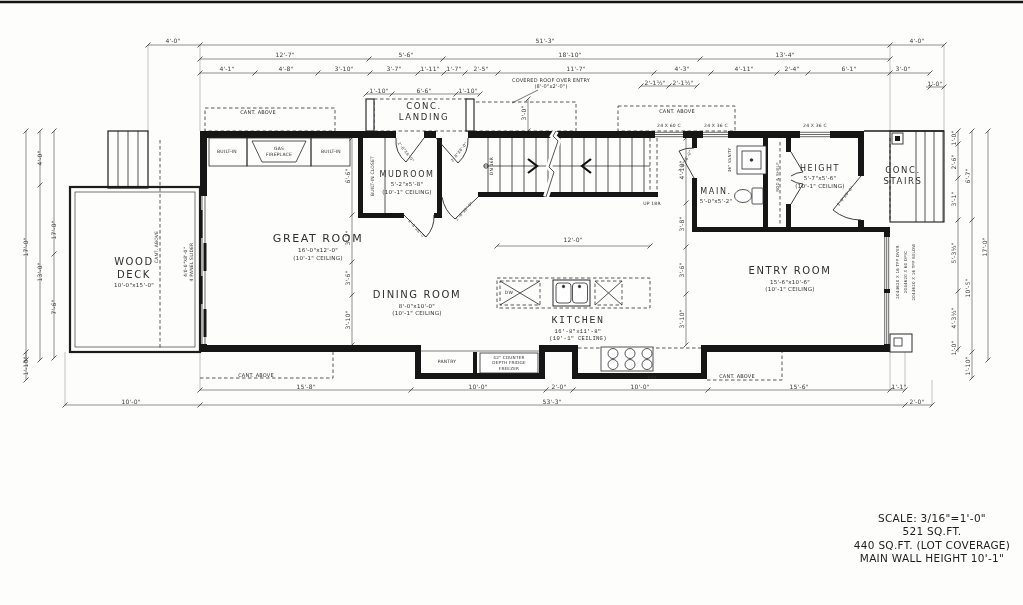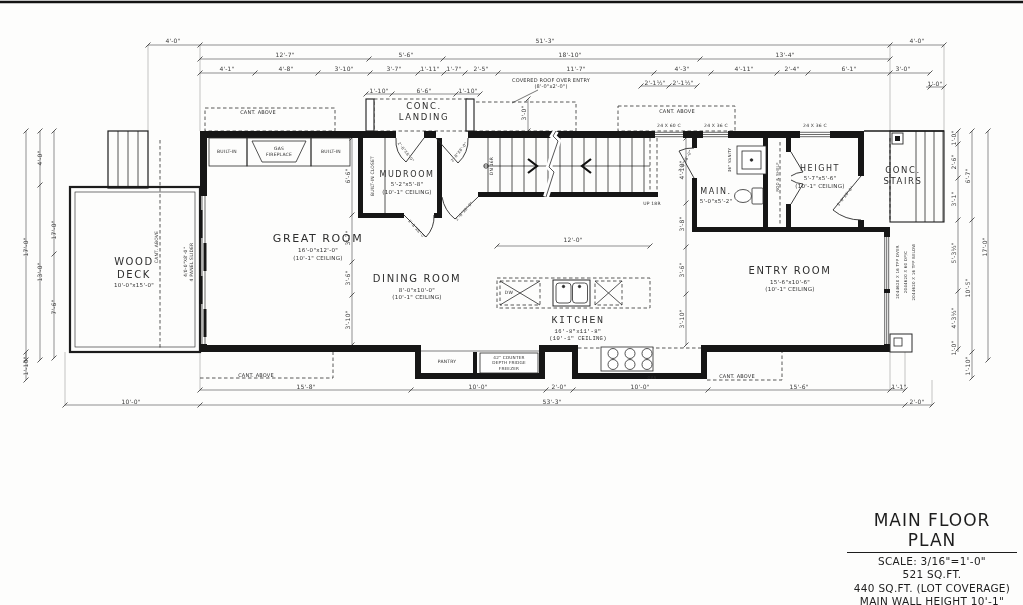--- a/index.html
+++ b/index.html
@@ -211,21 +211,20 @@
     <path d="M404,215 L426,237 M434,215 A30,30 0 0 1 426,237"></path>
     <path d="M478,197 L455,219 M442,197 A36,36 0 0 0 455,219"></path>
     <path d="M694,178 L679,151 M694,148 A30,30 0 0 0 679,151"></path>
     <path d="M791,152 L803,172 M791,176 A24,24 0 0 1 803,172"></path>
     <path d="M791,204 L803,184 M791,180 A24,24 0 0 0 803,184"></path>
     <path d="M861,176 L833,210 M861,220 A44,44 0 0 1 833,210"></path>
   </g>
 </svg>
 
 <div class="titleblock">
-  <div class="tb-title">MAIN FLOOR PLAN</div>
   <div class="tb-line">SCALE: 3/16"=1'-0"</div>
   <div class="tb-line">521 SQ.FT.</div>
   <div class="tb-line">440 SQ.FT. (LOT COVERAGE)</div>
   <div class="tb-line">MAIN WALL HEIGHT 10'-1"</div>
 </div>
 
 <div class="lbl dim" style="left: 173px; top: 41px; font-size: 6px; transform: translate(-50%, -50%);">4'-0"</div>
     <div class="lbl dim" style="left: 545px; top: 41px; font-size: 6px; transform: translate(-50%, -50%);">51'-3"</div>
     <div class="lbl dim" style="left: 917px; top: 41px; font-size: 6px; transform: translate(-50%, -50%);">4'-0"</div>
     <div class="lbl dim" style="left: 285px; top: 55px; font-size: 6px; transform: translate(-50%, -50%);">12'-7"</div>
@@ -316,21 +315,21 @@
     <div class="lbl ann" style="left: 897px; top: 272px; font-size: 4px; transform: translate(-50%, -50%) rotate(-90deg);">2044620 X 16 TPP OVER</div>
     <div class="lbl ann" style="left: 905px; top: 272px; font-size: 4px; transform: translate(-50%, -50%) rotate(-90deg);">2044620 X 60 OP/C</div>
     <div class="lbl ann" style="left: 913px; top: 272px; font-size: 4px; transform: translate(-50%, -50%) rotate(-90deg);">2044620 X 16 TPP BELOW</div>
     <div class="lbl door" style="left: 406px; top: 152px; font-size: 4px; transform: translate(-50%, -50%) rotate(52deg);">2'-8"X8'-0"</div>
     <div class="lbl door" style="left: 459px; top: 152px; font-size: 4px; transform: translate(-50%, -50%) rotate(-52deg);">2'-8"X8'-0"</div>
     <div class="lbl door" style="left: 417px; top: 229px; font-size: 4px; transform: translate(-50%, -50%) rotate(48deg);">2'-8"X8'-0"</div>
     <div class="lbl door" style="left: 464px; top: 211px; font-size: 4px; transform: translate(-50%, -50%) rotate(-48deg);">2'-8"X8'-0"</div>
     <div class="lbl door" style="left: 685px; top: 161px; font-size: 4px; transform: translate(-50%, -50%) rotate(-62deg);">2'-6"X8'-0"</div>
     <div class="lbl door" style="left: 845px; top: 196px; font-size: 4px; transform: translate(-50%, -50%) rotate(-52deg);">3'-0"X8'-0"</div>
     <div class="lbl room" style="left: 308px; top: 247px; transform: translate(-50%, -50%); margin-left: 10px;"><div class="rn" style="font-size: 11px;">GREAT ROOM</div><div class="rs">16'-0"x12'-0"</div><div class="rc">(10'-1" CEILING)</div></div>
-    <div class="lbl room" style="left: 417px; top: 287px; transform: translate(-50%, -50%);"><div class="rn" style="font-size: 10px;">DINING ROOM</div><div class="rs">8'-0"x10'-0"</div><div class="rc">(10'-1" CEILING)</div></div>
+    <div class="lbl room" style="left: 417px; top: 303px; transform: translate(-50%, -50%);"><div class="rn" style="font-size: 10px;">DINING ROOM</div><div class="rs">8'-0"x10'-0"</div><div class="rc">(10'-1" CEILING)</div></div>
     <div class="lbl room" style="left: 578px; top: 329px; transform: translate(-50%, -50%); font-family: Liberation Mono, monospace;"><div class="rn" style="font-size: 10px;">KITCHEN</div><div class="rs">16'-8"x11'-8"</div><div class="rc">(10'-1" CEILING)</div></div>
     <div class="lbl room" style="left: 407px; top: 183px; transform: translate(-50%, -50%);"><div class="rn" style="font-size: 8px;">MUDROOM</div><div class="rs">5'-2"x5'-8"</div><div class="rc">(10'-1" CEILING)</div></div>
     <div class="lbl room" style="left: 716px; top: 196px; transform: translate(-50%, -50%);"><div class="rn" style="font-size: 8px;">MAIN.</div><div class="rs">5'-0"x5'-2"</div></div>
     <div class="lbl room" style="left: 820px; top: 177px; transform: translate(-50%, -50%);"><div class="rn" style="font-size: 8px;">HEIGHT</div><div class="rs">5'-7"x5'-6"</div><div class="rc">(10'-1" CEILING)</div></div>
     <div class="lbl room" style="left: 790px; top: 279px; transform: translate(-50%, -50%);"><div class="rn" style="font-size: 10px;">ENTRY ROOM</div><div class="rs">15'-6"x10'-6"</div><div class="rc">(10'-1" CEILING)</div></div>
     <div class="lbl room" style="left: 134px; top: 272px; transform: translate(-50%, -50%);"><div class="rn" style="font-size: 10px;">WOOD
 DECK</div><div class="rs">10'-0"x15'-0"</div></div>
     <div class="lbl room" style="left: 424px; top: 112px; transform: translate(-50%, -50%);"><div class="rn" style="font-size: 8.5px;">CONC.
 LANDING</div></div>
     <div class="lbl room" style="left: 903px; top: 176px; transform: translate(-50%, -50%);"><div class="rn" style="font-size: 8.5px;">CONC.

